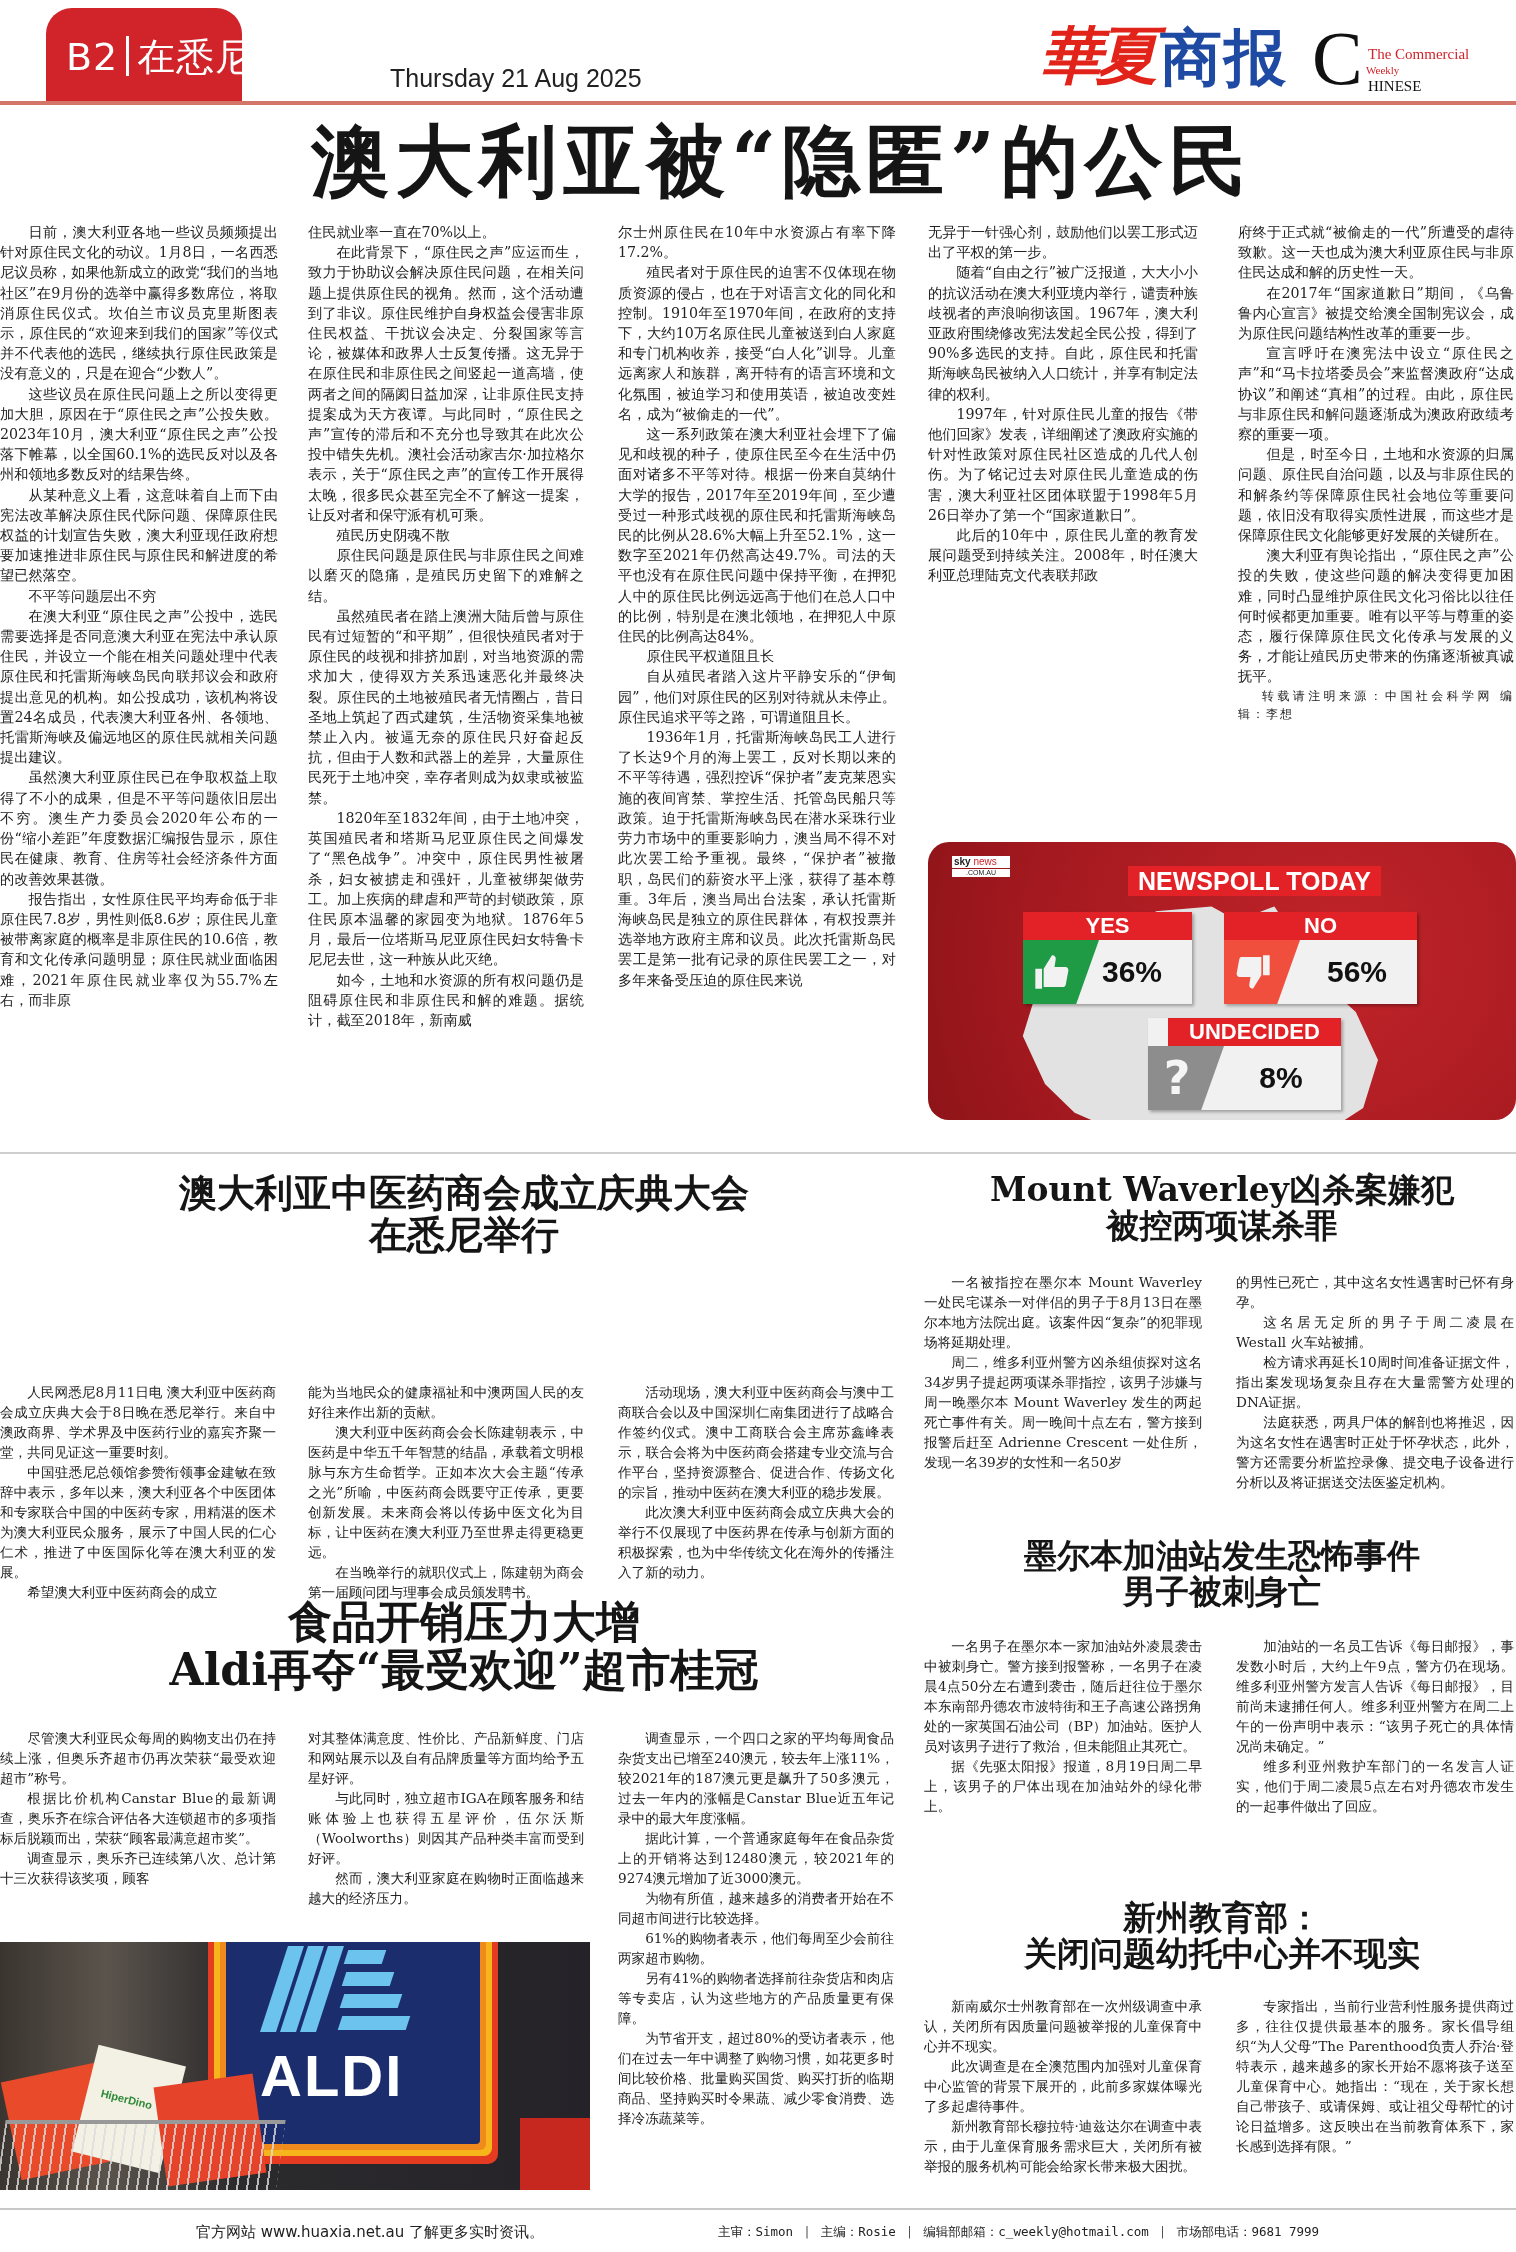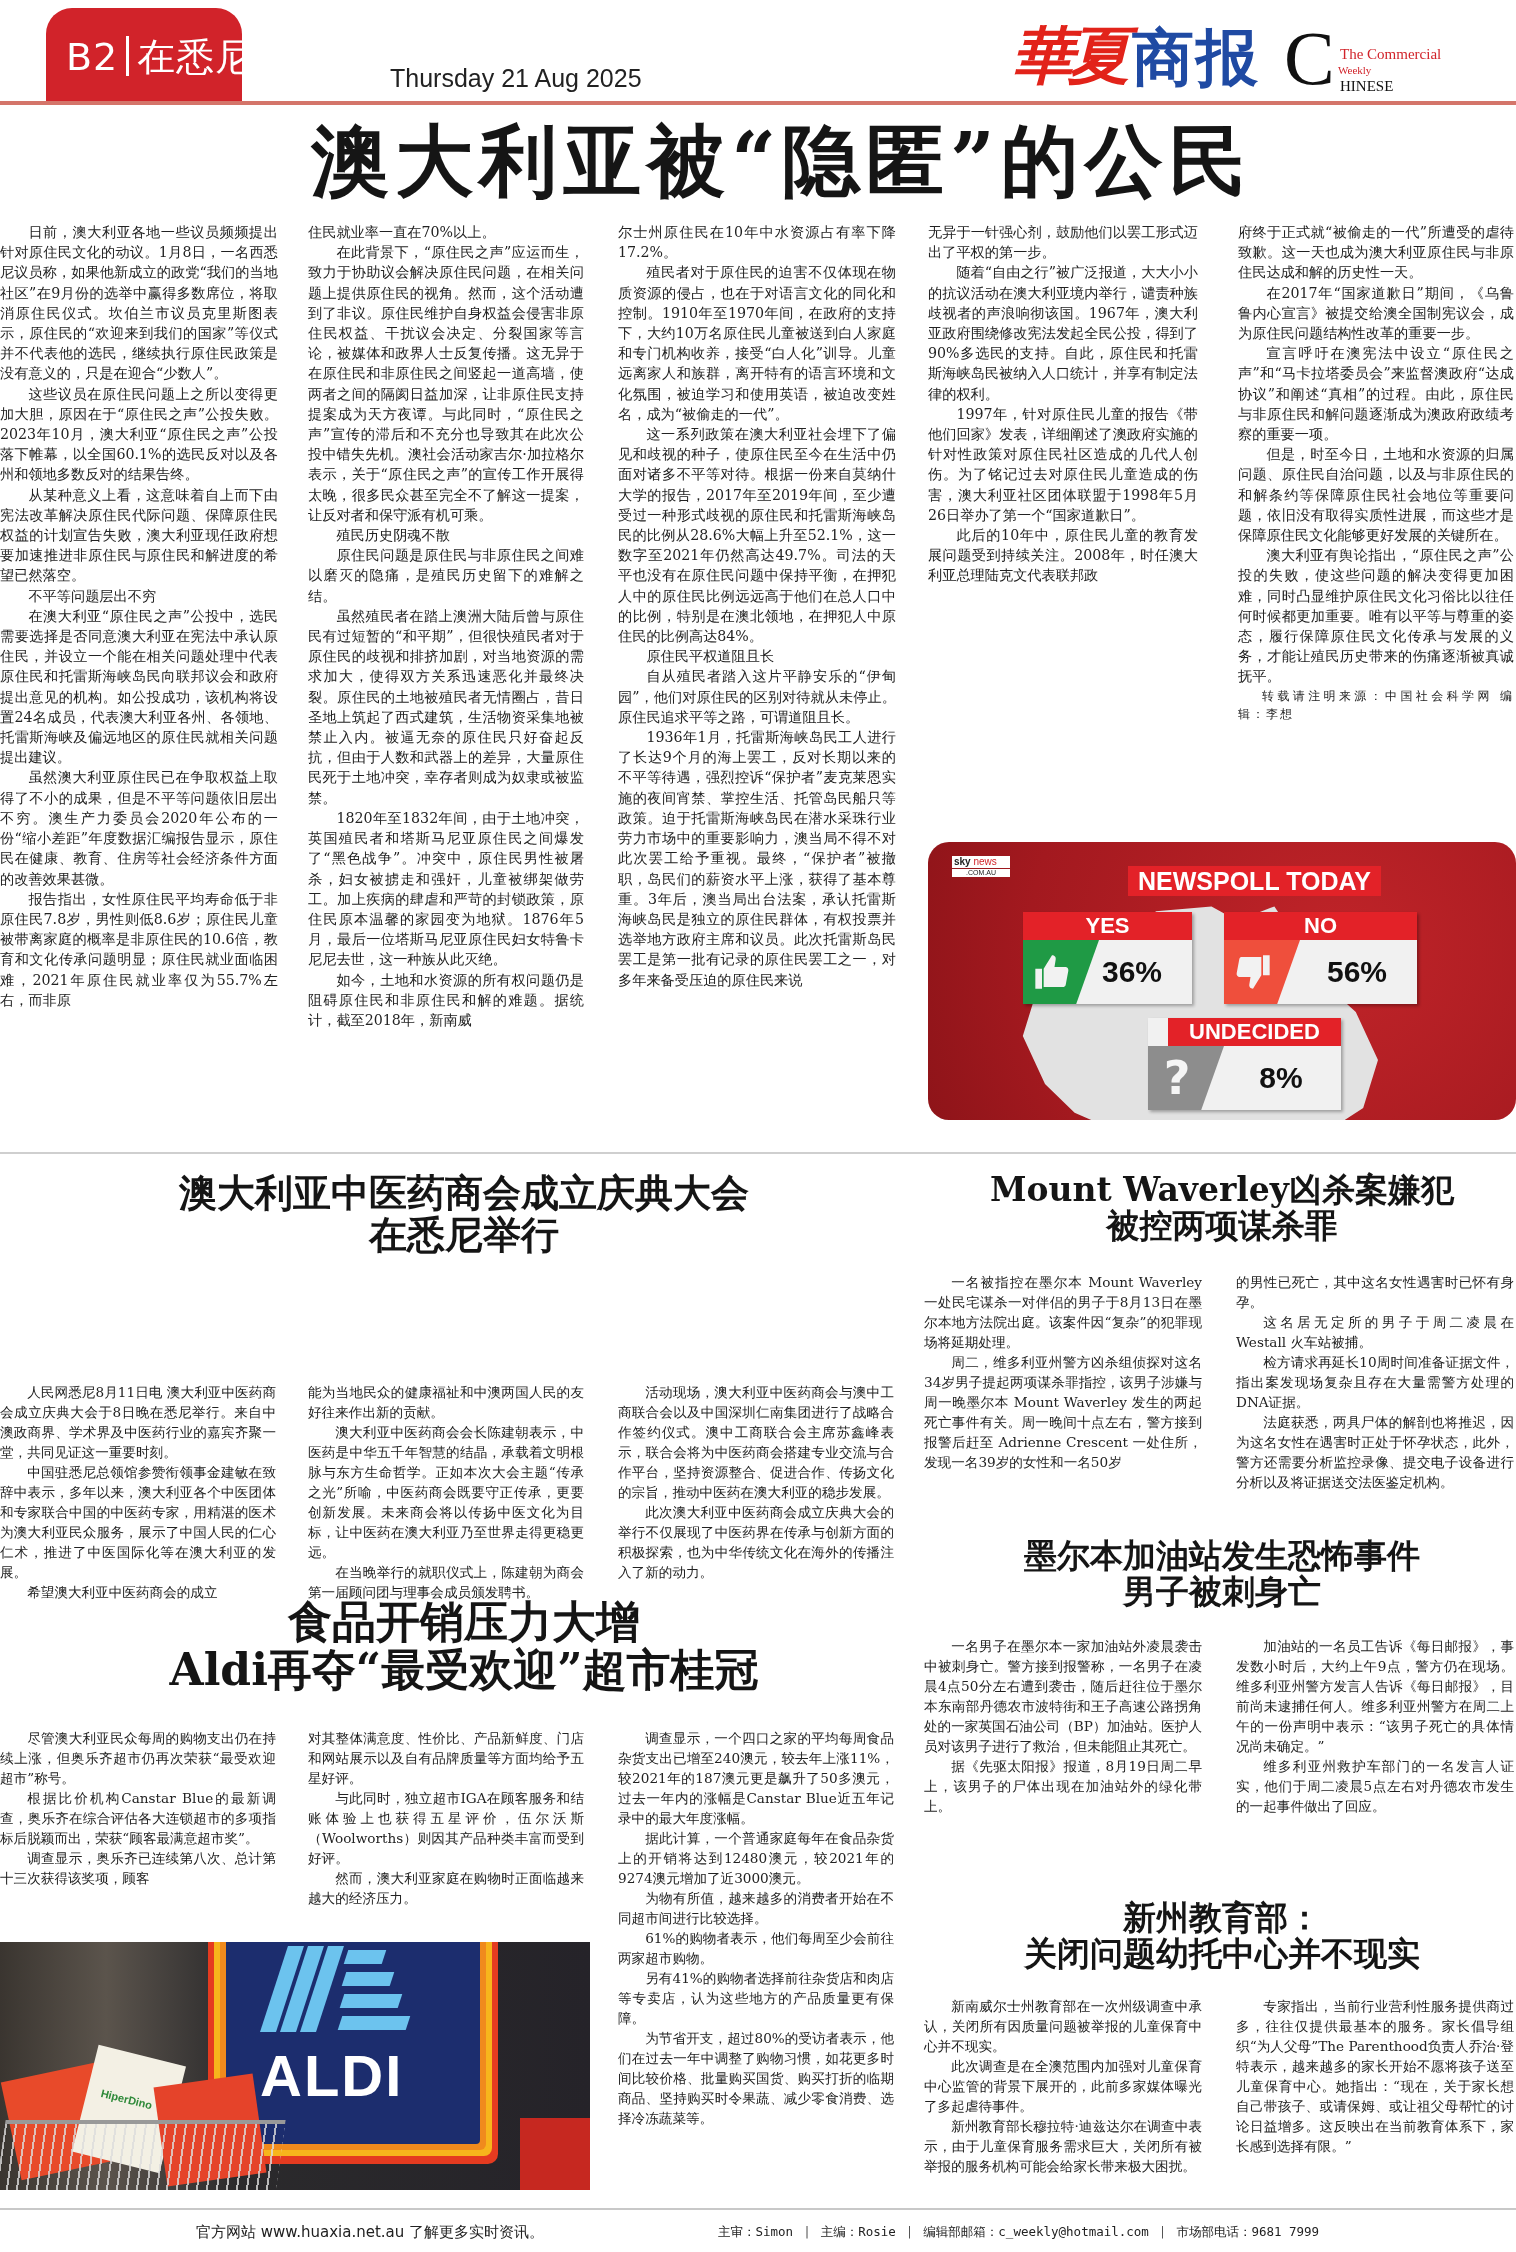--- a/index.html
+++ b/index.html
@@ -5,21 +5,21 @@
   * { box-sizing: border-box; margin: 0; padding: 0; }
   html, body { width: 1516px; height: 2252px; background: #ffffff; overflow: hidden; }
   body { position: relative; font-family: "DejaVu Serif", "Liberation Serif", serif; color: #1a1a1a; }
 
   
   .header { position: absolute; left: 0; top: 0; width: 1516px; height: 104px; }
   .section-tab { position: absolute; left: 46px; top: 8px; width: 196px; height: 96px; background: #d1232a; border-radius: 26px 26px 0 0; color: #fff; font-family: "DejaVu Sans", sans-serif; font-size: 38px; padding: 24px 0 0 20px; letter-spacing: 1px; white-space: nowrap; }
   .section-tab .sep { display: inline-block; width: 3px; height: 40px; background: #fff; margin: 0 8px; vertical-align: -6px; }
   .pub-date { position: absolute; left: 390px; top: 64px; font-family: "Liberation Sans", sans-serif; font-size: 25px; color: #222; }
   .header-rule { position: absolute; left: 0; top: 101px; width: 1516px; height: 4px; background: #d4756a; }
-  .masthead { position: absolute; left: 1012px; top: 12px; height: 84px; width: 456px; text-align: center; }
+  .masthead { position: absolute; left: 1040px; top: 12px; height: 84px; width: 456px; text-align: center; }
   .mast-red { position: absolute; left: 0; top: 2px; font-family: "DejaVu Serif", serif; font-size: 62px; font-weight: bold; color: #e2231a; font-style: italic; letter-spacing: -6px; }
   .mast-blue { position: absolute; left: 120px; top: 4px; font-family: "DejaVu Serif", serif; font-size: 62px; font-weight: bold; color: #1f4aa3; letter-spacing: 2px; }
   .mast-c { position: absolute; left: 272px; top: 8px; font-family: "Liberation Serif", serif; font-size: 76px; color: #111; line-height: 1; }
   .mast-en1 { position: absolute; left: 328px; top: 34px; font-family: "Liberation Serif", serif; font-size: 15px; color: #d1232a; }
   .mast-en2 { position: absolute; left: 326px; top: 52px; font-family: "Liberation Serif", serif; font-size: 11px; color: #d1232a; }
   .mast-en3 { position: absolute; left: 328px; top: 66px; font-family: "Liberation Serif", serif; font-size: 15px; color: #111; }
 
   
   .hl { position: absolute; font-family: "DejaVu Serif", serif; font-weight: bold; color: #151515; text-align: center; line-height: 1.1; margin-left: 24px; }
   .hl-main { left: 0; width: 1516px; top: 118px; font-size: 78px; letter-spacing: 6px; }

